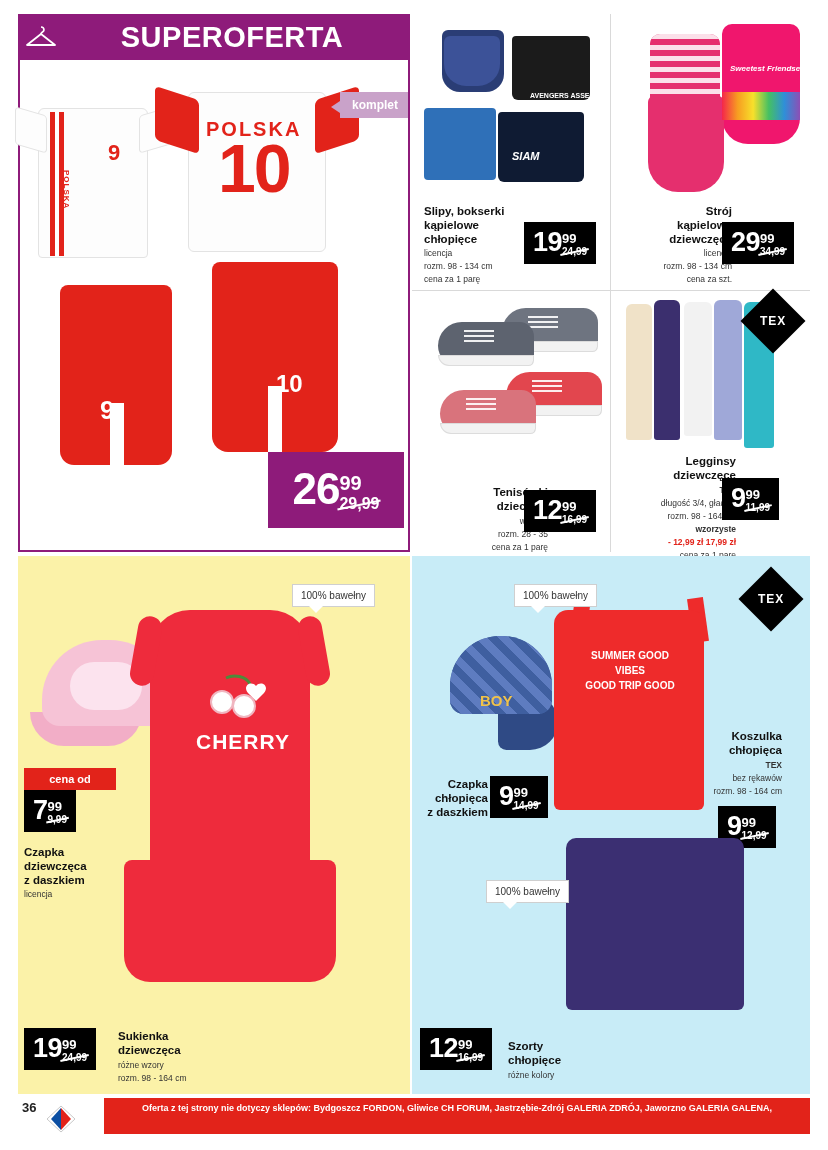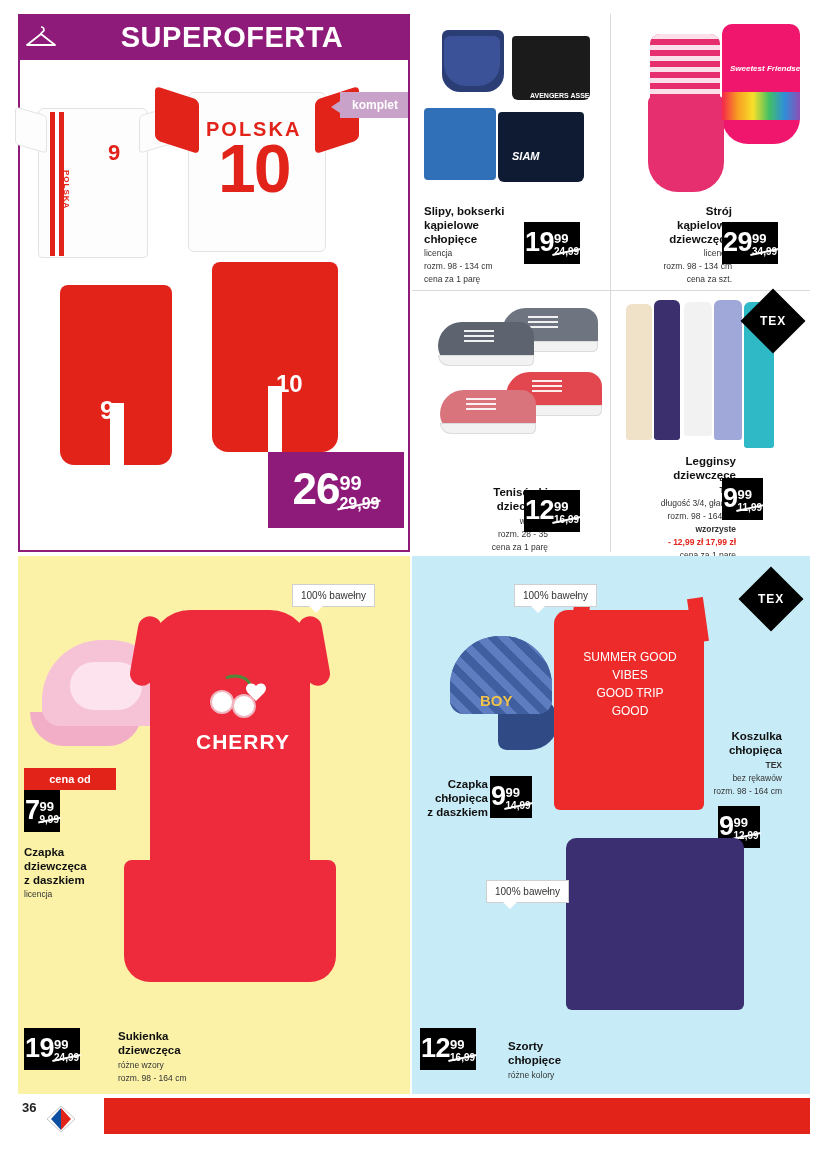--- a/index.html
+++ b/index.html
@@ -148,21 +148,21 @@
   
   .grid-right { position: absolute; left: 412px; top: 14px; width: 398px; height: 538px; }
   .divider { position: absolute; background: #d9d9d9; }
 
   .sect-title { font-size: 11.5px; font-weight: bold; color: #111; line-height: 1.2; }
   .sect-sub { font-size: 8.5px; color: #333; line-height: 1.3; margin-top: 2px; }
 
   .price-black {
     background: #000000; color: #ffffff;
     display: inline-flex; align-items: flex-start; justify-content: center;
-    padding: 7px 1px;
+    padding: 7px 9px;
   }
   .pb-main { font-size: 27px; font-weight: bold; line-height: 1; letter-spacing: -0.5px; }
   .pb-cents { font-size: 13px; font-weight: bold; line-height: 1; }
   .pb-old {
     font-size: 10px; font-weight: bold; position: relative; display: inline-block;
     margin-top: 1px;
   }
   .pb-old:after {
     content: ""; position: absolute; left: -2px; right: -2px; top: 48%;
     height: 1.5px; background: #fff; transform: rotate(-12deg);
@@ -259,21 +259,21 @@
     position: absolute; left: 554px; top: 610px; width: 150px; height: 200px;
     background: #ee2b2b; border-radius: 14px 14px 6px 6px; z-index: 3;
   }
   .tank-strapL, .tank-strapR {
     position: absolute; top: 598px; width: 16px; height: 44px; background: #ee2b2b; z-index: 3;
   }
   .tank-strapL { left: 572px; transform: rotate(8deg); }
   .tank-strapR { left: 690px; transform: rotate(-8deg); }
   .tank-graphic {
     position: absolute; left: 578px; top: 648px; width: 104px; z-index: 5;
-    text-align: center; color: #fff; font-size: 12px; font-weight: normal; line-height: 1.5;
+    text-align: center; color: #fff; font-size: 10px; font-weight: bold; line-height: 1.5;
   }
   .shorts-navy {
     position: absolute; left: 566px; top: 838px; width: 178px; height: 172px;
     background: #3b2f72; border-radius: 10px 10px 6px 6px; z-index: 3;
   }
   .cap-boy {
     position: absolute; left: 450px; top: 636px; width: 102px; height: 78px;
     background: #3f5fa0; border-radius: 50px 50px 14px 14px; z-index: 3;
   }
   .cap-boy-peak {
@@ -590,15 +590,16 @@
   <div class="footer"></div>
   <div class="page-num">36</div>
   <div class="carrefour-logo">
     <svg width="34" height="30" viewBox="0 0 34 30">
       <path d="M17 2 L31 15 L17 28 L3 15 Z" fill="#ffffff" stroke="#c9c9c9" stroke-width="1"></path>
       <path d="M17 4 L17 26 L7 15 Z" fill="#0b4ea2"></path>
       <path d="M17 4 L27 15 L17 26 Z" fill="#e2231a"></path>
     </svg>
   </div>
   <div class="footer-band">
+    <div>Oferta z tej strony nie dotyczy sklepów: Bydgoszcz FORDON, Gliwice CH FORUM, Jastrzębie-Zdrój GALERIA ZDRÓJ, Jaworzno GALERIA GALENA,</div>
   </div>
 
 </div>
 
 </body></html>

